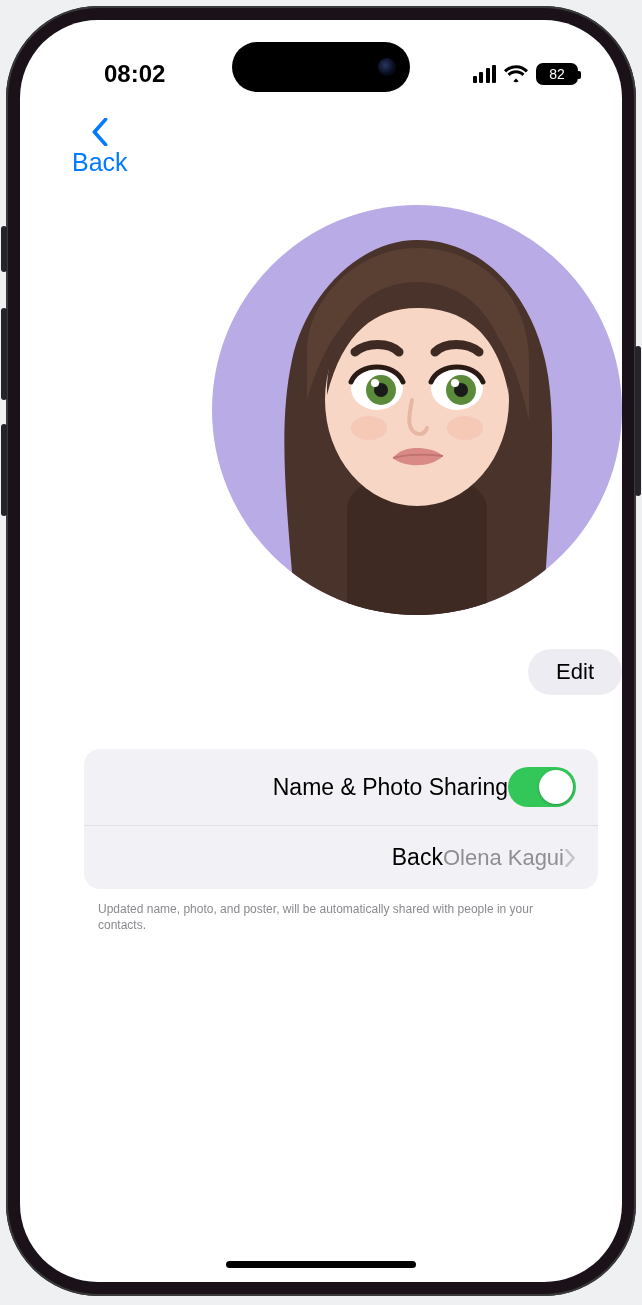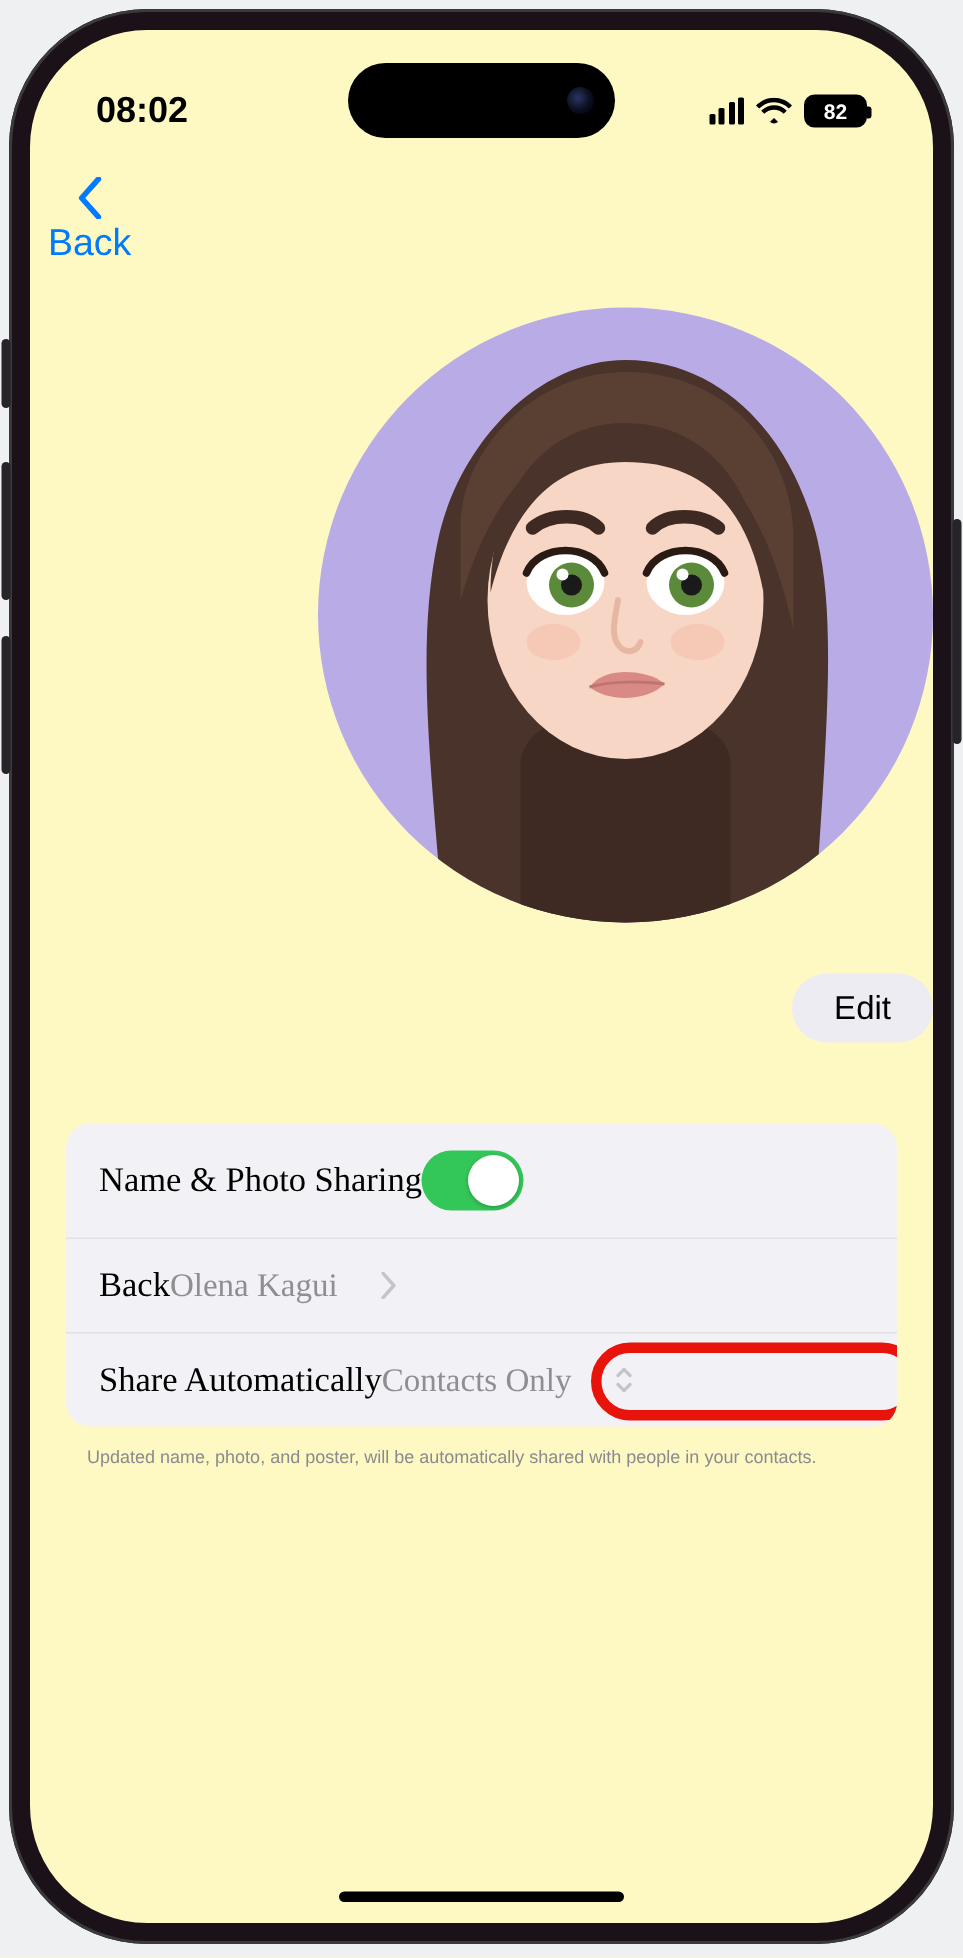--- a/index.html
+++ b/index.html
@@ -24,26 +24,27 @@
     background: #26232a;
     border-radius: 4px;
   }
   .side-btn.silence { left: -5px; top: 220px; width: 6px; height: 46px; }
   .side-btn.vup     { left: -5px; top: 302px; width: 6px; height: 92px; }
   .side-btn.vdn     { left: -5px; top: 418px; width: 6px; height: 92px; }
   .side-btn.pwr     { right: -5px; top: 340px; width: 6px; height: 150px; }
   .screen {
     width: 100%;
     height: 100%;
-    background: #fef9c3;
+    background: #ffffff;
     border-radius: 78px;
     overflow: hidden;
     position: relative;
     display: flex;
     flex-direction: column;
+    padding-left: 40px;
   }
   .island {
     position: absolute;
     top: 22px;
     left: 50%;
     transform: translateX(-50%);
     width: 178px;
     height: 50px;
     background: #000;
     border-radius: 30px;
@@ -76,21 +77,21 @@
   .battery {
     position: relative; width: 42px; height: 22px;
     border: 2px solid #000; border-radius: 7px;
     display:flex; align-items:center; justify-content:center;
     background:#000;
   }
   .battery::after {
     content:""; position:absolute; right:-5px; top:6px;
     width:3px; height:8px; background:#000; border-radius:0 2px 2px 0;
   }
-  .battery span { color:#fff; font-size:14px; font-weight:700; }
+  .battery span { color:#fff; font-size:14px; font-weight:400; }
   .nav-bar {
     padding: 8px 20px 0 12px;
   }
   .back-btn {
     display: inline-flex; align-items: center; gap: 2px;
     color: #007aff; font-size: 25px; font-weight: 400;
     cursor: pointer;
     flex-direction: column;
   }
   .back-btn svg { display: block; }
@@ -118,30 +119,29 @@
     color: #000;
     cursor: pointer;
   }
   .settings-group {
     margin: 54px 24px 0 24px;
     background: #f2f2f6;
     border-radius: 16px;
     overflow: hidden;
   }
   .row {
-    display: flex; align-items: center; justify-content: flex-start;
+    display: flex; align-items: center; justify-content: flex-end;
     padding: 18px 22px;
     font-size: 23px;
     color: #000;
     border-bottom: 1px solid #e1e1e5;
     position: relative;
-    font-family: Liberation Serif, serif;
   }
   .row:last-child { border-bottom: none; }
-  .row .value-area { display:flex; align-items:center; gap:28px; color:#8e8e93; font-size:22px; }
+  .row .value-area { display:flex; align-items:center; gap:0; color:#8e8e93; font-size:22px; }
   .toggle {
     width: 68px; height: 40px; border-radius: 20px; background:#33c759;
     position:relative; cursor:pointer;
   }
   .toggle .knob {
     position:absolute; right:3px; top:3px; width:34px; height:34px;
     background:#fff; border-radius:50%;
     box-shadow:0 1px 3px rgba(0,0,0,0.25);
   }
   .chevron svg, .updown svg { display:block; }
@@ -246,31 +246,19 @@
         <span>Back</span>
         <div class="value-area">
           <span>Olena Kagui</span>
           <span class="chevron">
             <svg width="12" height="18" viewBox="0 0 12 20">
               <path d="M2 1l8 9-8 9" stroke="#c5c5c9" stroke-width="2.6" fill="none" stroke-linecap="round" stroke-linejoin="round"></path>
             </svg>
           </span>
         </div>
       </div>
-      <div class="row">
-        <span>Share Automatically</span>
-        <div class="value-area">
-          <span>Contacts Only</span>
-          <span class="updown">
-            <svg width="14" height="20" viewBox="0 0 14 20">
-              <path d="M3 7l4-4 4 4M3 13l4 4 4-4" stroke="#c5c5c9" stroke-width="2.2" fill="none" stroke-linecap="round" stroke-linejoin="round"></path>
-            </svg>
-          </span>
-        </div>
-        <div class="callout-ring" style="left:350px; top:6px; width:220px; height:52px;"></div>
-      </div>
     </div>
 
     <div class="footer-text">Updated name, photo, and poster, will be automatically shared with people in your contacts.</div>
 
     <div class="home-indicator"></div>
   </div>
 </div>
 
 </body></html>

